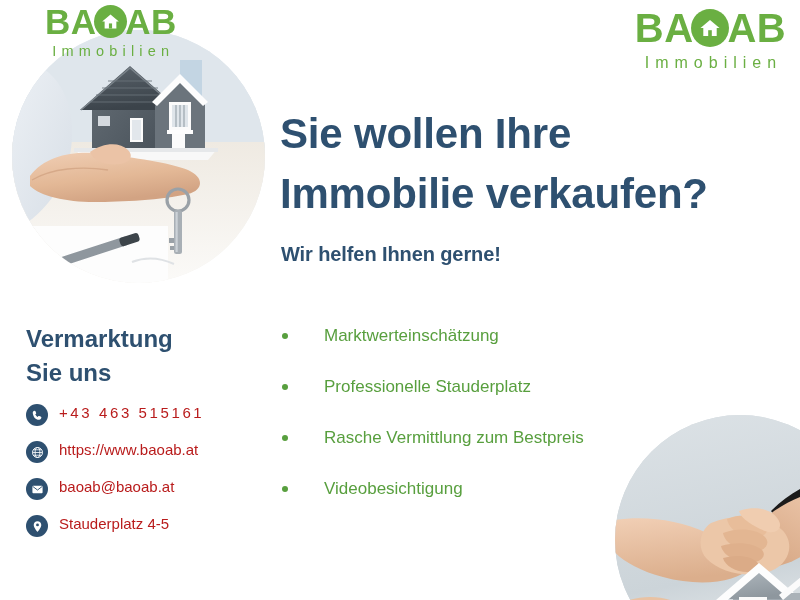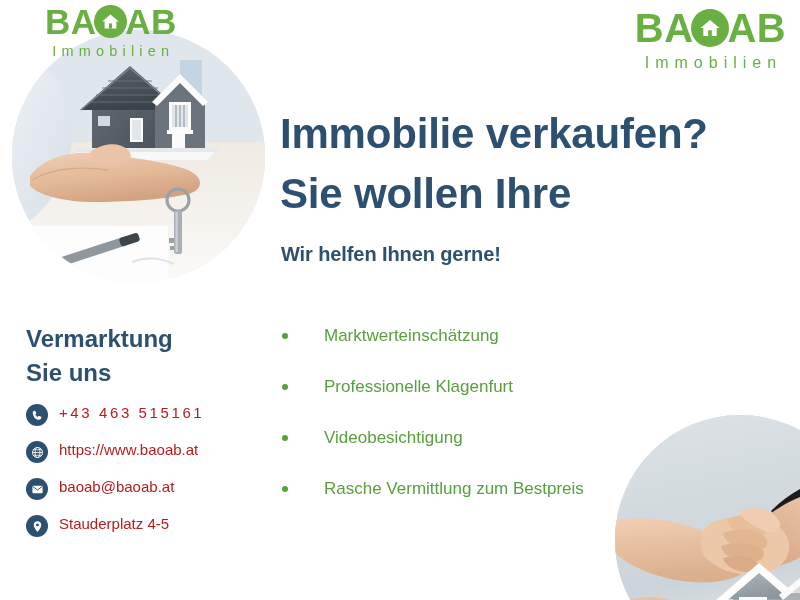--- a/index.html
+++ b/index.html
@@ -319,41 +319,41 @@
           <path d="M12 4 L21.5 12 L18.7 12 L18.7 20 L5.3 20 L5.3 12 L2.5 12 Z" fill="#ffffff"></path>
           <rect x="10.2" y="14.2" width="3.6" height="5.8" fill="#6aaf42"></rect>
         </svg>
       </span>
       <span>AB</span>
     </div>
     <div class="logo-sub">Immobilien</div>
   </div>
 
   <div id="headline">
+    <div class="headline-line">Sie wollen Ihre</div>
     <div class="headline-line">Immobilie verkaufen?</div>
-    <div class="headline-line">Sie wollen Ihre</div>
   </div>
   <div id="subheadline">Wir helfen Ihnen gerne!</div>
 
   <ul id="benefits">
     <li class="benefit-item">
       <span class="benefit-dot"></span>
       <span>Marktwerteinschätzung</span>
     </li>
     <li class="benefit-item">
       <span class="benefit-dot"></span>
-      <span>Professionelle Klagenfurt</span>
+      <span>Professionelle Stauderplatz</span>
+    </li>
+    <li class="benefit-item">
+      <span class="benefit-dot"></span>
+      <span>Rasche Vermittlung zum Bestpreis</span>
     </li>
     <li class="benefit-item">
       <span class="benefit-dot"></span>
       <span>Videobesichtigung</span>
-    </li>
-    <li class="benefit-item">
-      <span class="benefit-dot"></span>
-      <span>Rasche Vermittlung zum Bestpreis</span>
     </li>
   </ul>
 
   <div id="contact">
     <div class="contact-heading">Vermarktung</div>
     <div class="contact-heading">Sie uns</div>
 
     <ul id="contact-list">
 
       <li class="contact-row">

